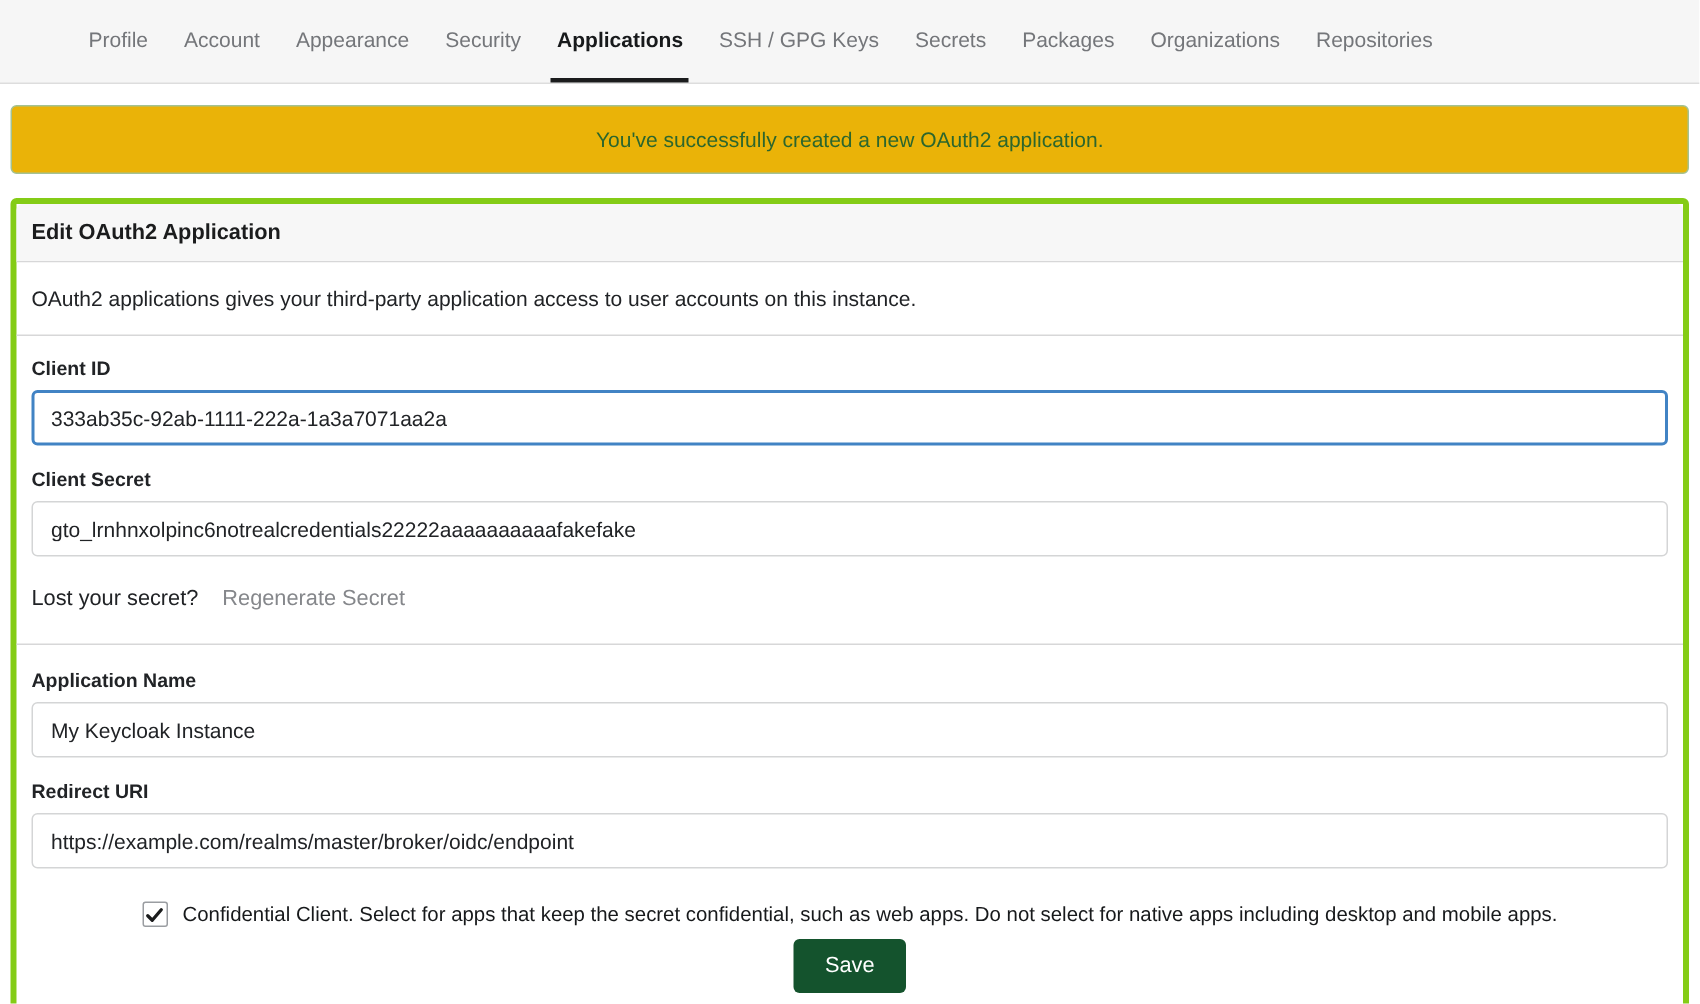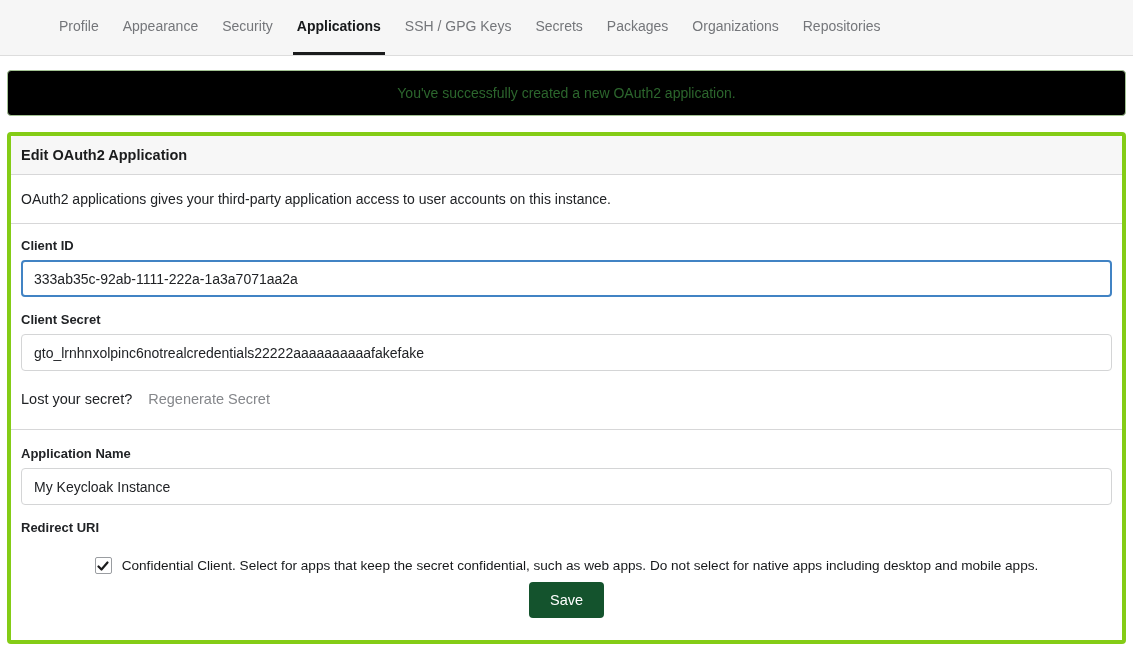--- a/index.html
+++ b/index.html
@@ -34,21 +34,21 @@
   }
   .tab.active {
     color: #17191b;
     font-weight: 600;
     border-bottom-color: #1b1c1d;
   }
 
   
   .flash {
     margin: 14px 7px 16px;
-    background: #000000;
+    background: #eab308;
     border: 1px solid #a3c293;
     border-radius: 4px;
     color: #2c662d;
     text-align: center;
     padding: 14px 10px;
     font-size: 14px;
   }
 
   
   .panel {
@@ -156,20 +156,21 @@
     font-family: "Liberation Sans", sans-serif;
     font-size: 14.5px;
     cursor: pointer;
   }
 </style>
 </head>
 <body>
 
 <nav class="nav">
   <div class="tab">Profile</div>
+  <div class="tab">Account</div>
   <div class="tab">Appearance</div>
   <div class="tab">Security</div>
   <div class="tab active">Applications</div>
   <div class="tab">SSH / GPG Keys</div>
   <div class="tab">Secrets</div>
   <div class="tab">Packages</div>
   <div class="tab">Organizations</div>
   <div class="tab">Repositories</div>
 </nav>
 
@@ -199,20 +200,21 @@
 
     <hr class="divider">
 
     <div class="field">
       <label>Application Name</label>
       <input class="text-input" type="text" value="My Keycloak Instance" style="">
     </div>
 
     <div class="field">
       <label>Redirect URI</label>
+      <input class="text-input" type="text" value="https://example.com/realms/master/broker/oidc/endpoint" style="">
     </div>
 
     <div class="footer-row">
       <div class="checkbox-wrap">
         <span class="checkbox">
           <svg width="12" height="12" viewBox="0 0 12 12">
             <path d="M1.5 6.5 L4.5 9.5 L10.5 2.5" fill="none" stroke="#1b1c1d" stroke-width="2.2" stroke-linecap="round" stroke-linejoin="round"></path>
           </svg>
         </span>
         <span class="checkbox-label">Confidential Client. Select for apps that keep the secret confidential, such as web apps. Do not select for native apps including desktop and mobile apps.</span>

